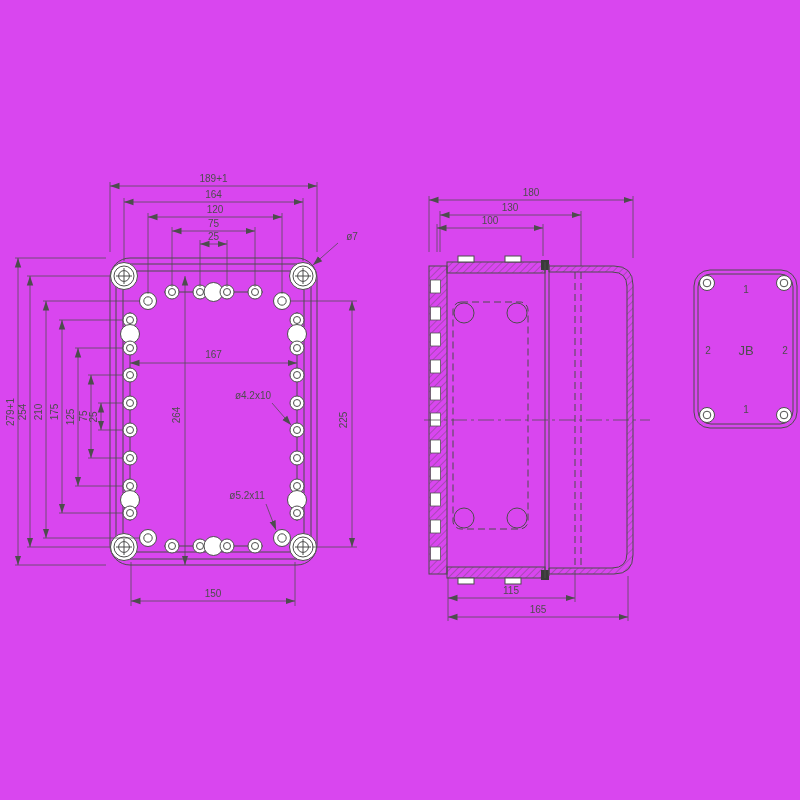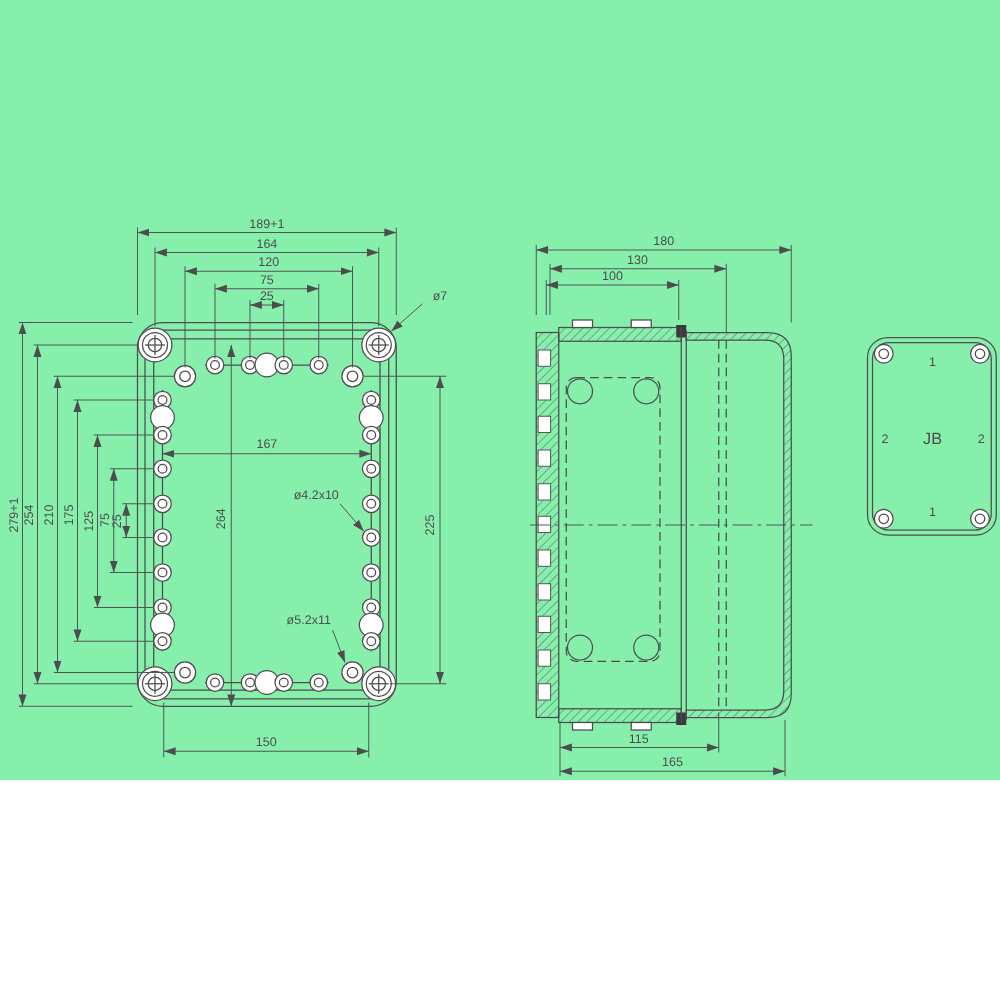--- a/index.html
+++ b/index.html
@@ -1,16 +1,16 @@
 <!DOCTYPE html>
 <html><head>
 <meta charset="utf-8">
 <style>
   html,body{margin:0;padding:0;background:#fff;}
-  .canvas{width:800px;height:624px;position:relative;background:#86efac;overflow:hidden;}
+  .canvas{width:800px;height:800px;position:relative;background:#d946ef;overflow:hidden;}
   svg{display:block;}
   text{font-family:"Liberation Sans","DejaVu Sans",sans-serif;font-size:10px;fill:#4d4d4d;stroke:none;}
   .jb{font-size:13px;}
   .geo{stroke:#4d4d4d;stroke-width:1;fill:none;}
   .thin{stroke:#4d4d4d;stroke-width:0.75;fill:none;}
 </style>
 </head>
 <body>
 
 <div class="canvas">

